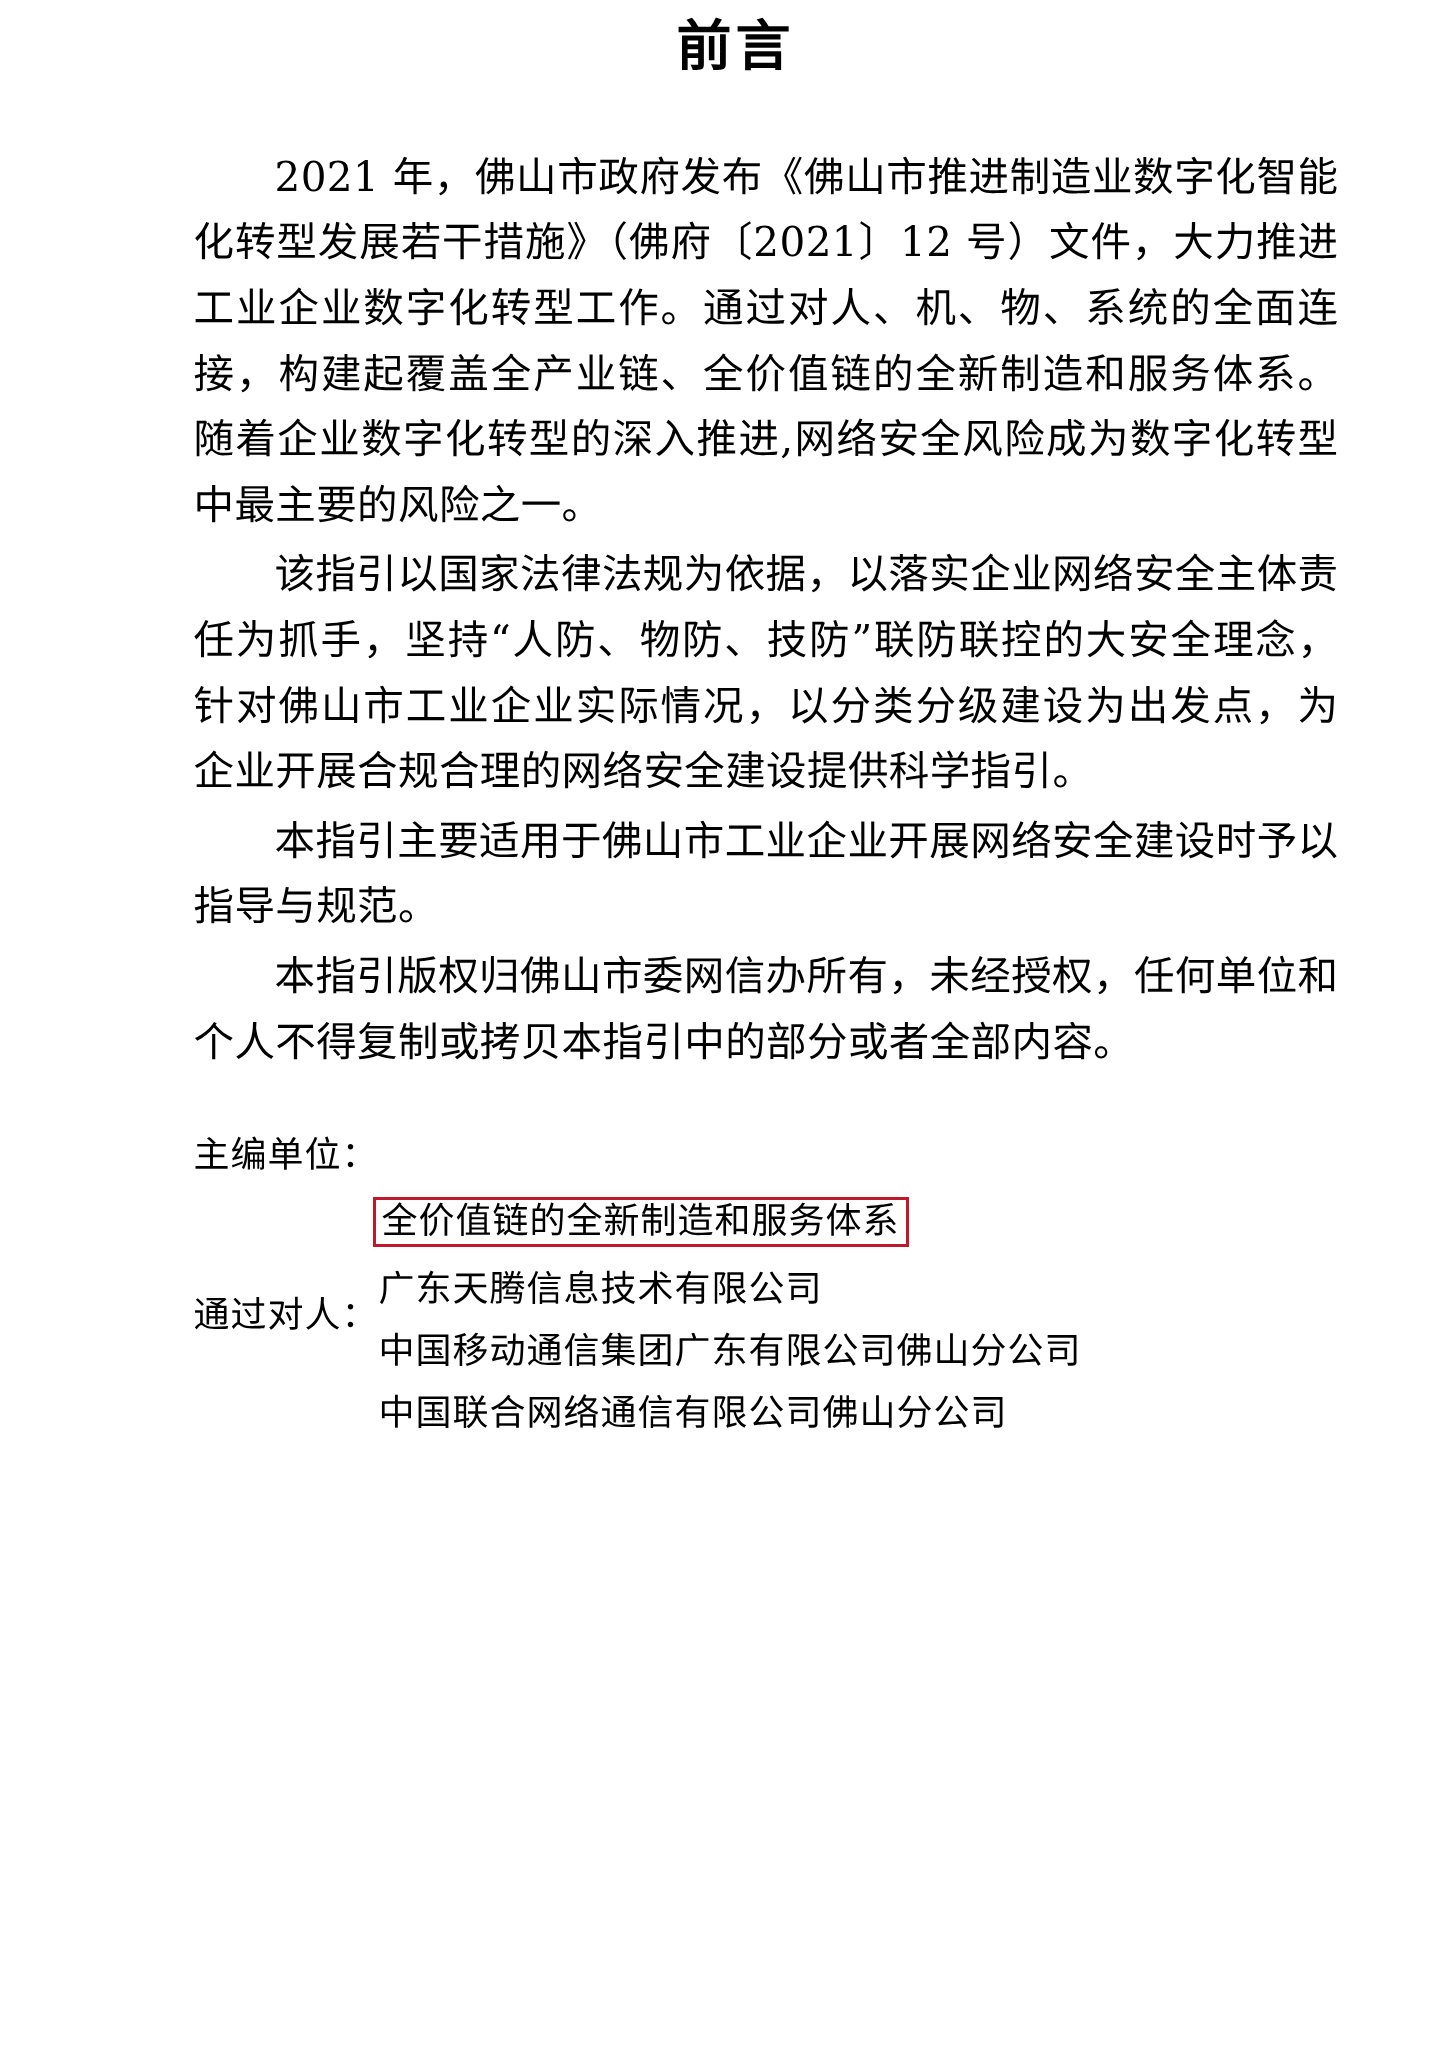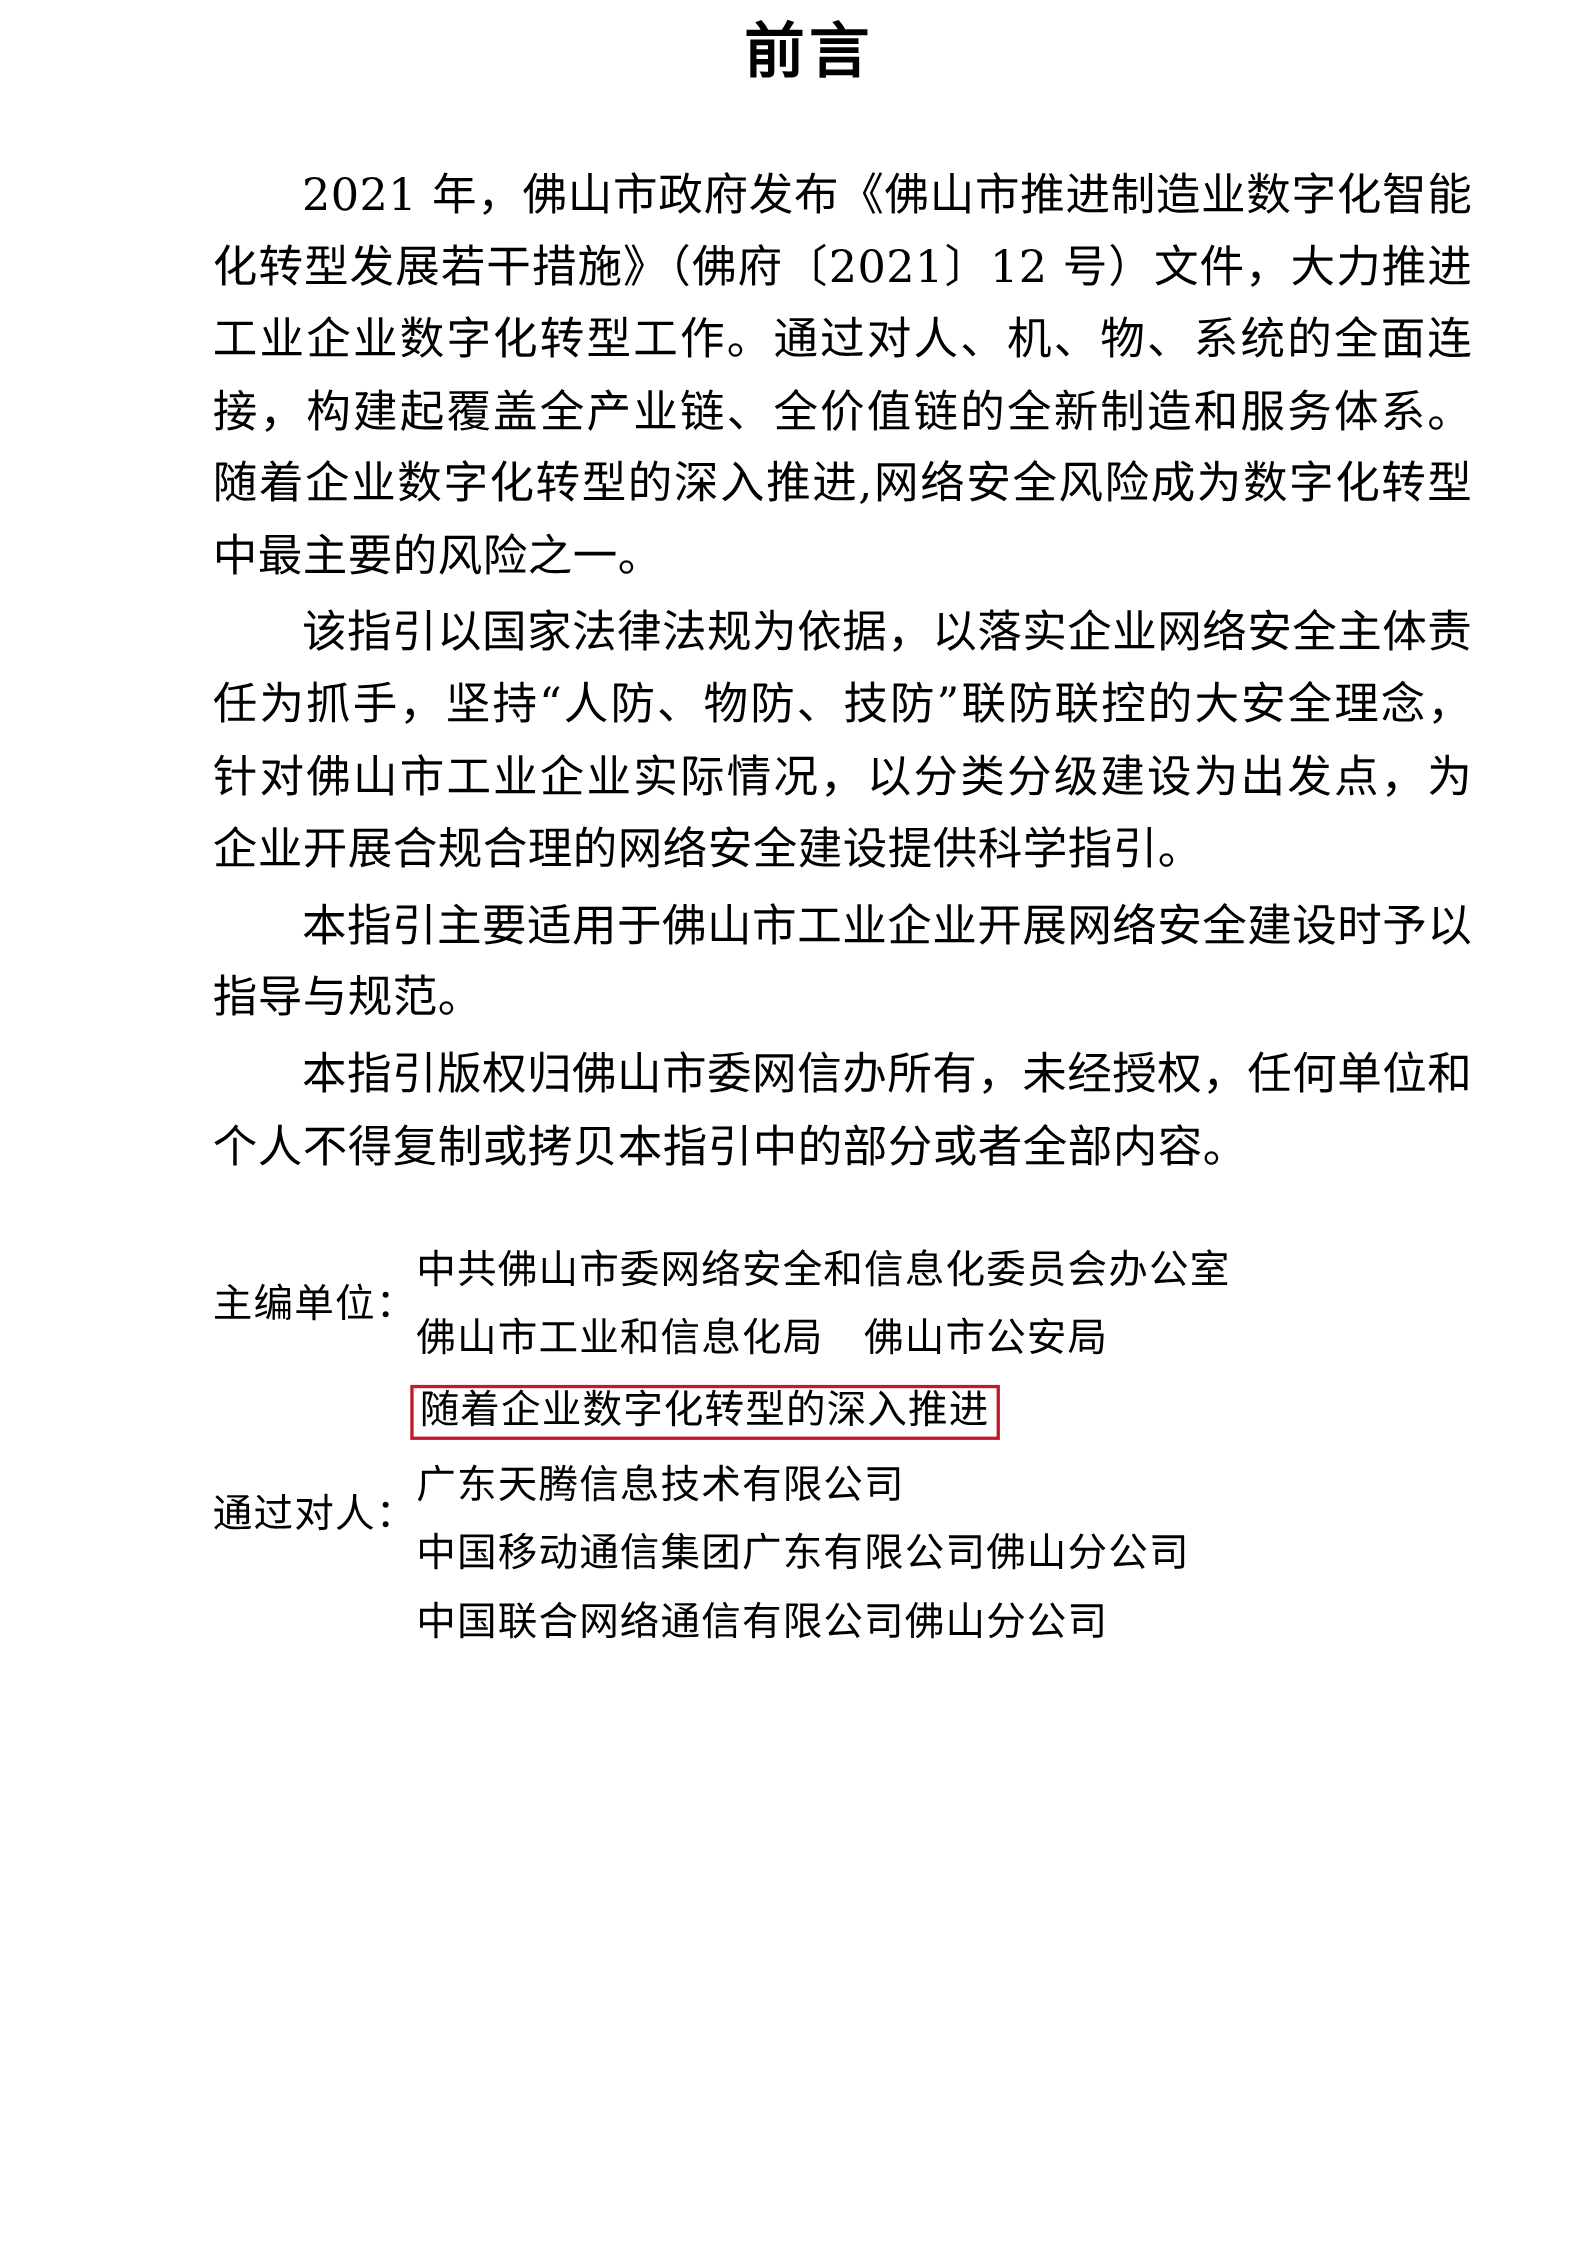--- a/index.html
+++ b/index.html
@@ -95,30 +95,26 @@
 
     <p class="para first">2021 年，佛山市政府发布《佛山市推进制造业数字化智能化转型发展若干措施》（佛府〔2021〕12 号）文件，大力推进工业企业数字化转型工作。通过对人、机、物、系统的全面连接，构建起覆盖全产业链、全价值链的全新制造和服务体系。随着企业数字化转型的深入推进,网络安全风险成为数字化转型中最主要的风险之一。</p>
     <p class="para">该指引以国家法律法规为依据，以落实企业网络安全主体责任为抓手，坚持“人防、物防、技防”联防联控的大安全理念，针对佛山市工业企业实际情况，以分类分级建设为出发点，为企业开展合规合理的网络安全建设提供科学指引。</p>
     <p class="para">本指引主要适用于佛山市工业企业开展网络安全建设时予以指导与规范。</p>
     <p class="para">本指引版权归佛山市委网信办所有，未经授权，任何单位和个人不得复制或拷贝本指引中的部分或者全部内容。</p>
 
     <div class="credits">
 
       <div class="credit-row">
         <span class="credit-label">主编单位：</span>
-        <span class="credit-values">
-          <span class="credit-value">中共佛山市委网络安全和信息化委员会办公室</span>
-          <span class="credit-value">佛山市工业和信息化局　佛山市公安局</span>
-        </span>
       </div>
 
       <div class="credit-row">
         <span class="credit-label">通过对人：</span>
         <span class="credit-values">
-          <span class="credit-value"><span class="highlight-box">随着企业数字化转型的深入推进</span></span>
+          <span class="credit-value"><span class="highlight-box">全价值链的全新制造和服务体系</span></span>
           <span class="credit-value">广东天腾信息技术有限公司</span>
           <span class="credit-value">中国移动通信集团广东有限公司佛山分公司</span>
           <span class="credit-value">中国联合网络通信有限公司佛山分公司</span>
         </span>
       </div>
 
     </div>
   </div>
 </div>
 

